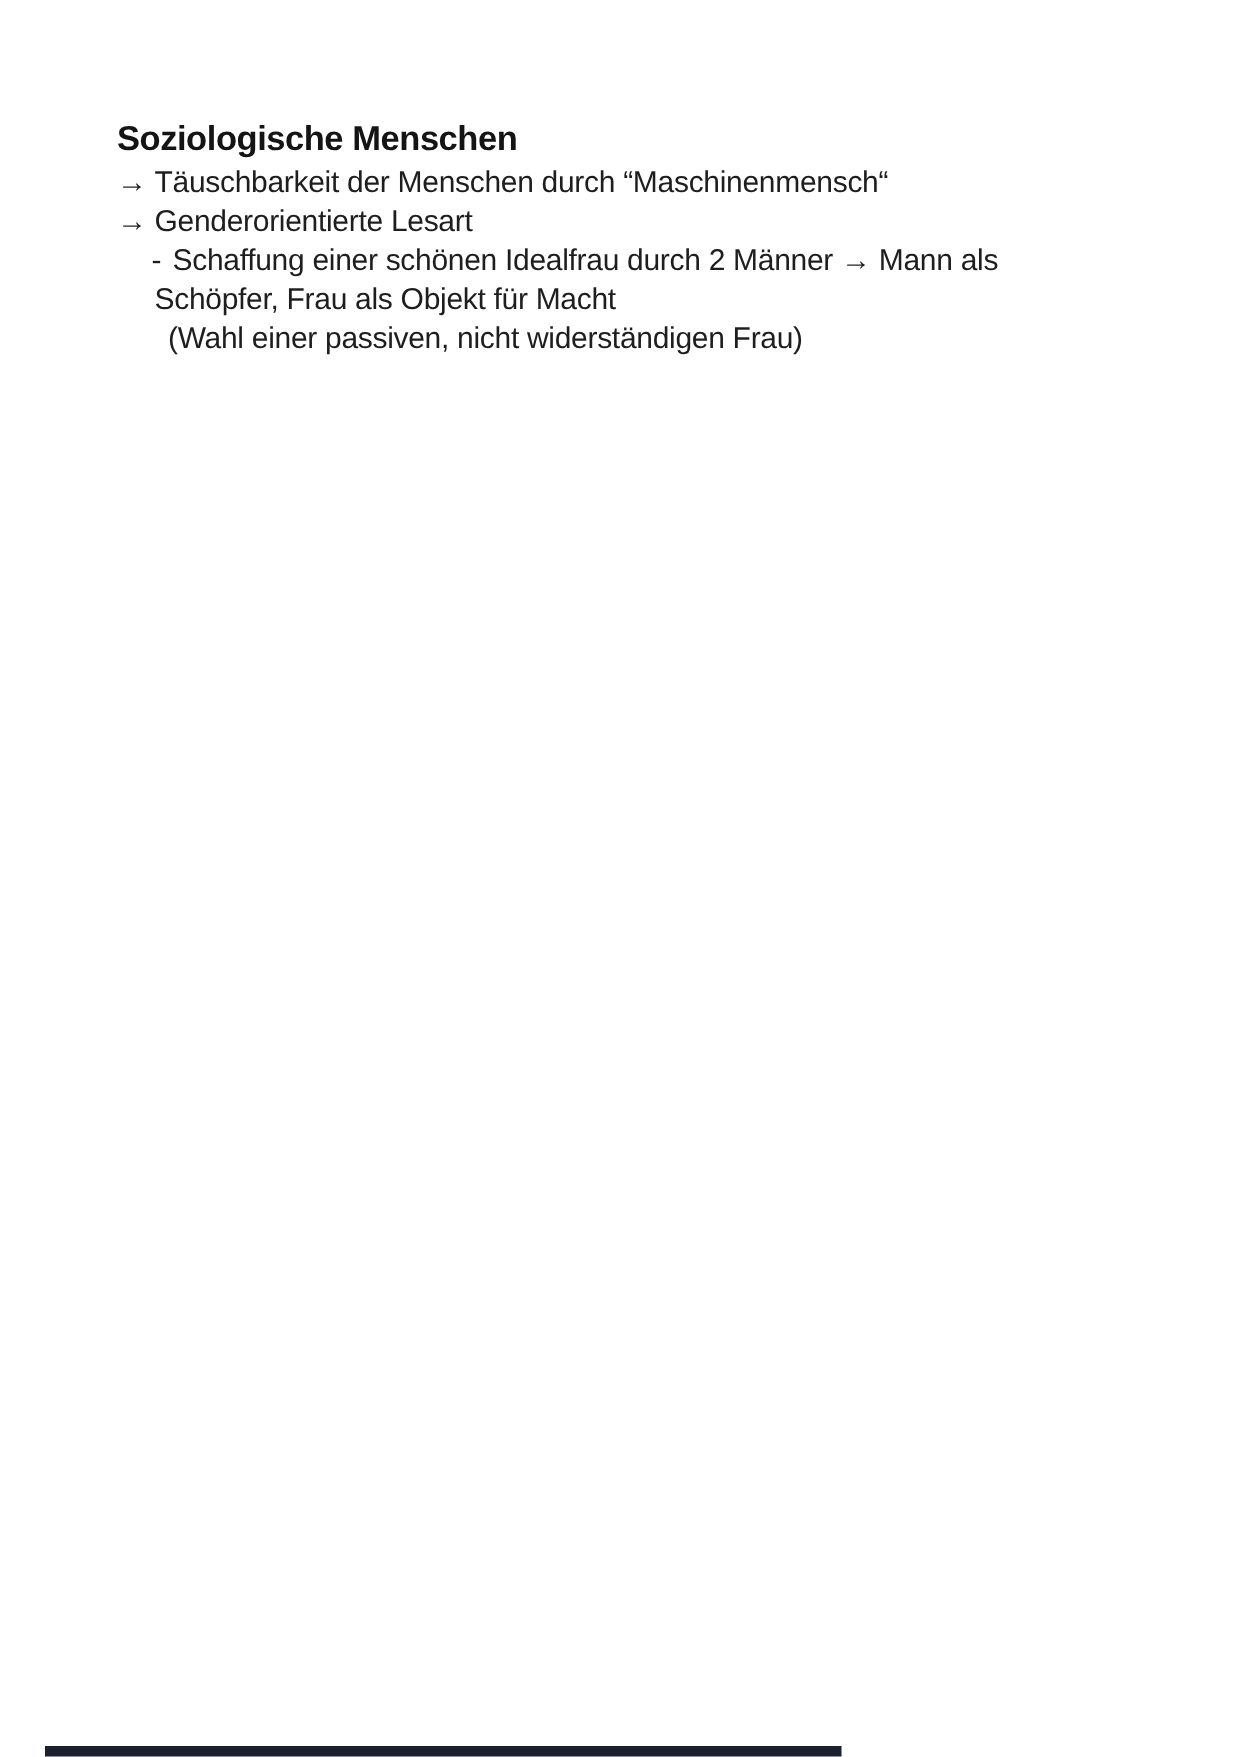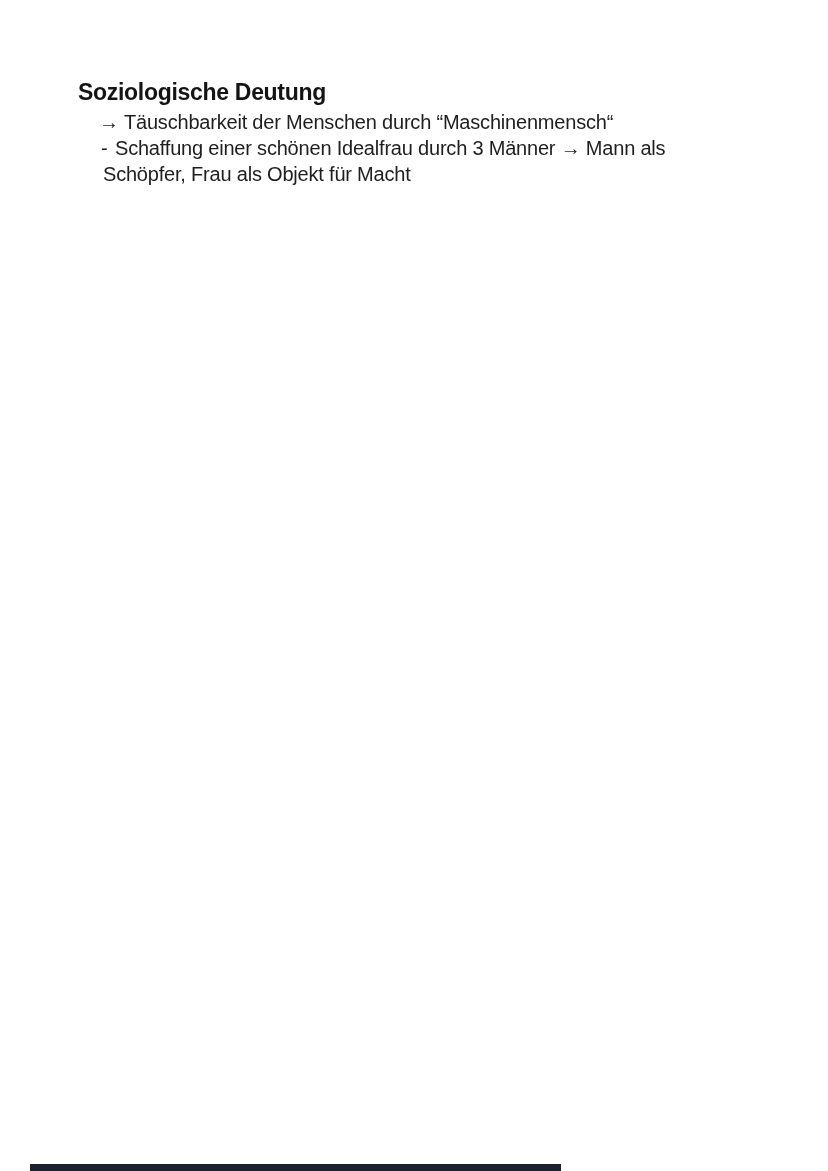--- a/index.html
+++ b/index.html
@@ -32,21 +32,20 @@
   .title {
     font-size: 23px;
     line-height: 26px;
     font-weight: bold;
     color: #141414;
     margin: 0 0 4px 0;
     letter-spacing: -0.3px;
   }
   .line {
     white-space: nowrap;
-    margin-left: 21px;
   }
   .line .m {
     display: inline-block;
   }
   .line .m.arrow {
     width: 25px;
   }
   .sub {
     margin-left: 23px;
   }
@@ -68,34 +67,40 @@
     background: #1c2130;
   }
 </style>
 </head>
 <body>
 
 <div class="page">
 
   <div class="content">
 
-    <h1 class="title">Soziologische Deutung</h1>
+    <h1 class="title">Soziologische Menschen</h1>
 
     <div class="line">
       <span class="m arrow">→</span><span>Täuschbarkeit der Menschen durch “Maschinenmensch“</span>
     </div>
 
+    <div class="line">
+      <span class="m arrow">→</span><span>Genderorientierte Lesart</span>
+    </div>
 
     <div class="line sub">
-      <span class="m dash">-</span><span>Schaffung einer schönen Idealfrau durch 3 Männer → Mann als</span>
+      <span class="m dash">-</span><span>Schaffung einer schönen Idealfrau durch 2 Männer → Mann als</span>
     </div>
 
     <div class="line wrap-a">
       <span>Schöpfer, Frau als Objekt für Macht</span>
     </div>
 
 
+    <div class="line wrap-b">
+      <span>(Wahl einer passiven, nicht widerständigen Frau)</span>
+    </div>
 
   </div>
 
   <div class="bottom-bar"></div>
 
 </div>
 
 </body></html>

